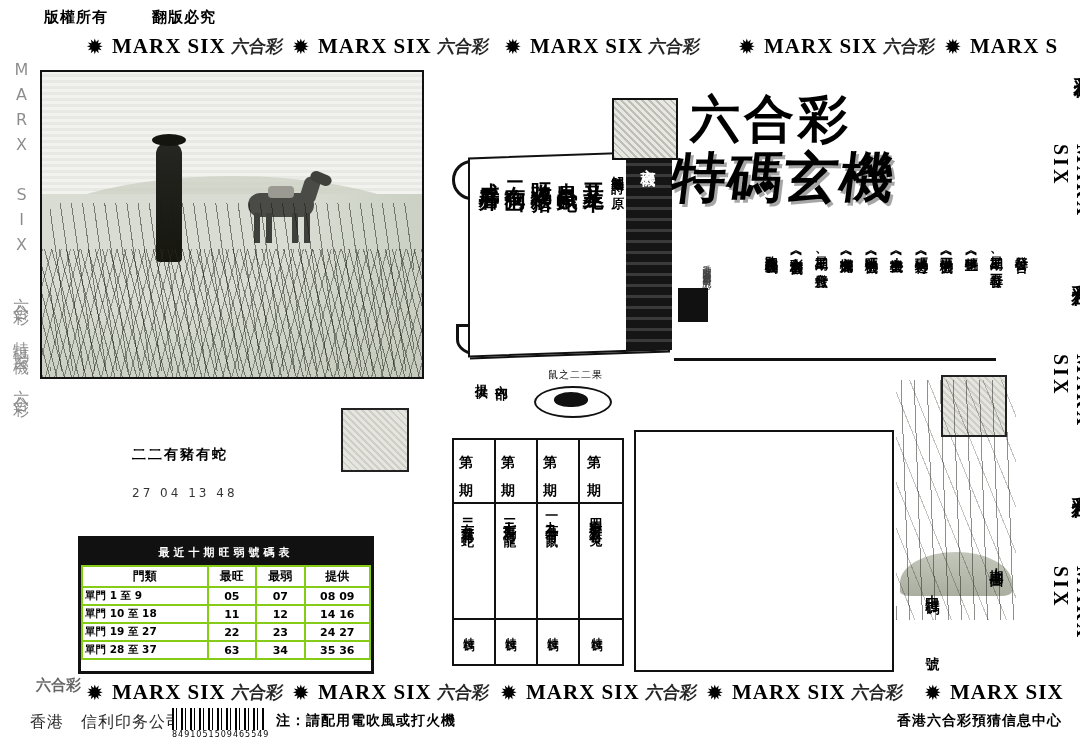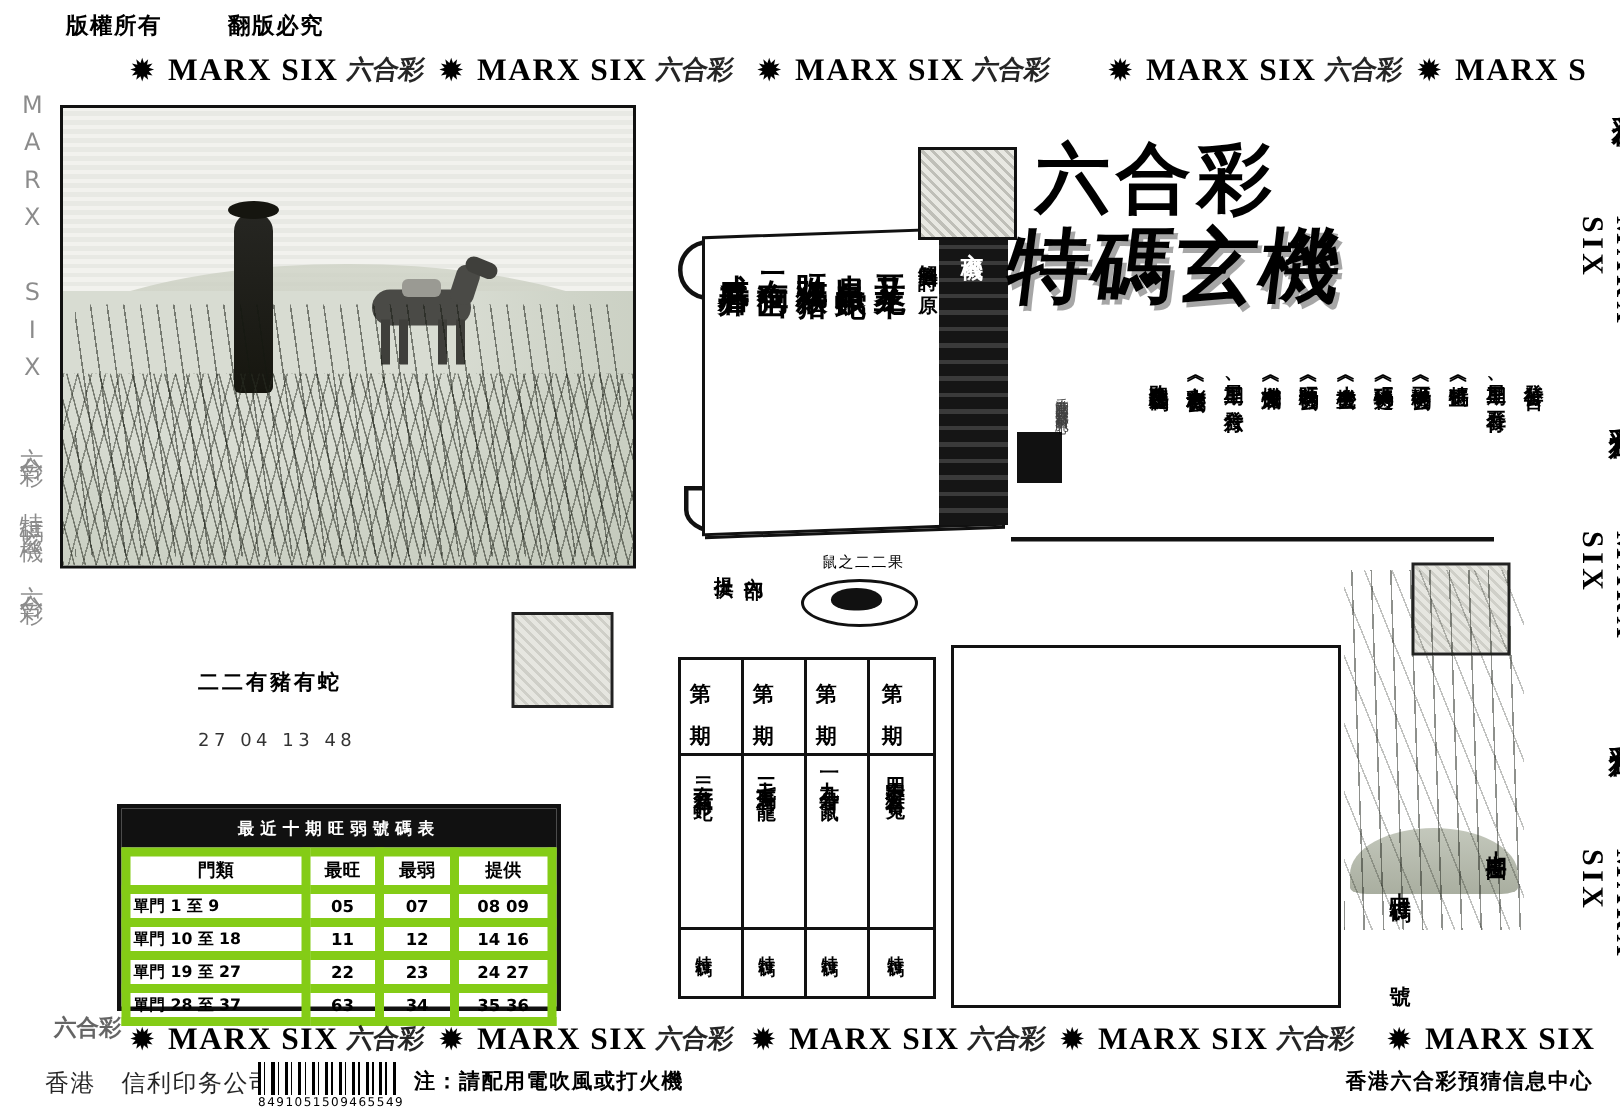--- a/index.html
+++ b/index.html
@@ -72,21 +72,21 @@
   
   .seal{position:absolute;border:2px solid #222;background:
      repeating-linear-gradient(45deg,#cfcfc8 0 2px,#e6e6e0 2px 5px);}
   .seal.s1{left:341px;top:408px;width:64px;height:60px;}
   .seal.s2{left:941px;top:375px;width:62px;height:58px;}
 
   
   .stats{position:absolute;left:78px;top:536px;width:290px;height:132px;border:3px solid #111;background:#fff;}
   .stats .hdr{height:26px;background:#111;color:#fff;font-size:11px;font-weight:bold;letter-spacing:4px;display:flex;align-items:center;justify-content:center;}
   .stats table{width:100%;border-collapse:collapse;font-size:11px;}
-  .stats th,.stats td{border:6px solid #84cc16;padding:1px 2px;text-align:center;font-weight:bold;white-space:nowrap;}
+  .stats th,.stats td{border:2px solid #84cc16;padding:1px 2px;text-align:center;font-weight:bold;white-space:nowrap;}
   .stats th{font-size:12px;}
   .stats td.first{text-align:left;font-size:10.5px;}
 
   
   .scroll{position:absolute;left:452px;top:148px;width:228px;height:214px;}
   .scroll .paper{position:absolute;left:16px;top:6px;width:196px;height:196px;background:#fff;border:2px solid #111;
      box-shadow:2px 2px 0 #111;transform:skewY(-2deg);}
   .scroll .curl{position:absolute;left:0px;top:12px;width:34px;height:34px;border:3px solid #111;border-radius:50% 50% 0 50%;}
   .scroll .curl2{position:absolute;left:4px;top:176px;width:40px;height:26px;border:3px solid #111;border-radius:0 50% 50% 50%;}
   .poem{position:absolute;left:26px;top:18px;height:168px;display:flex;flex-direction:row-reverse;gap:4px;}

